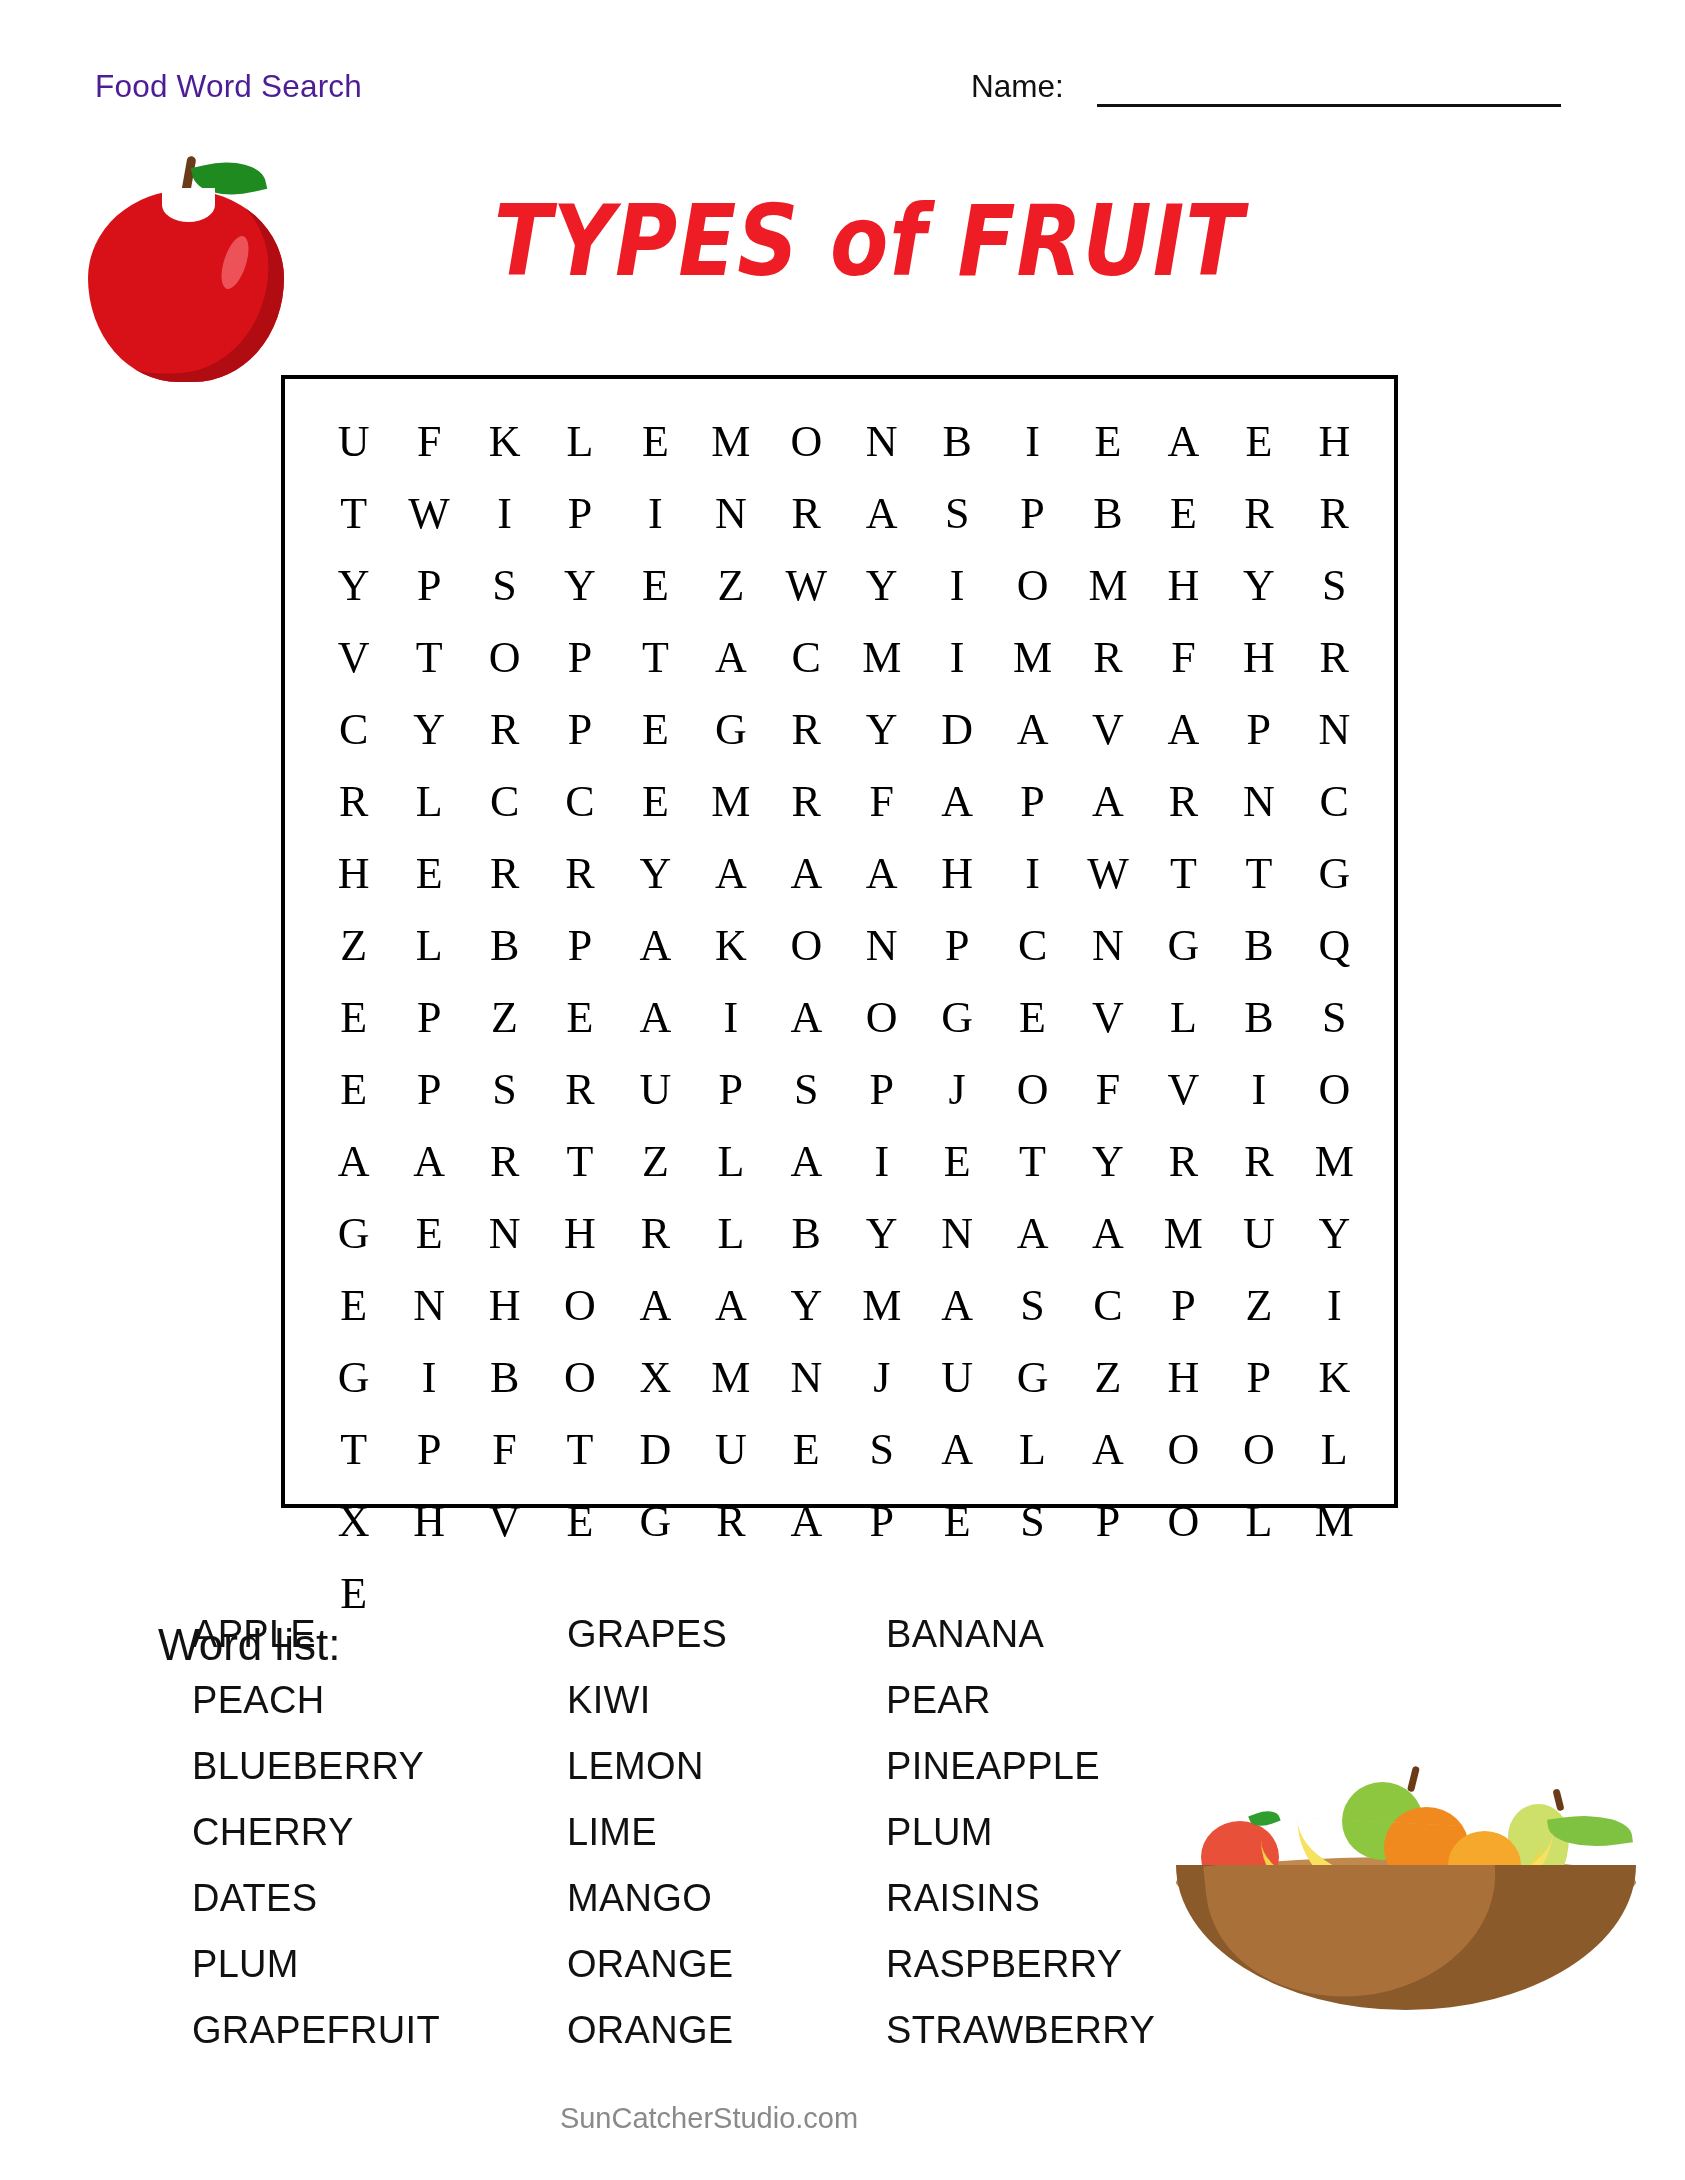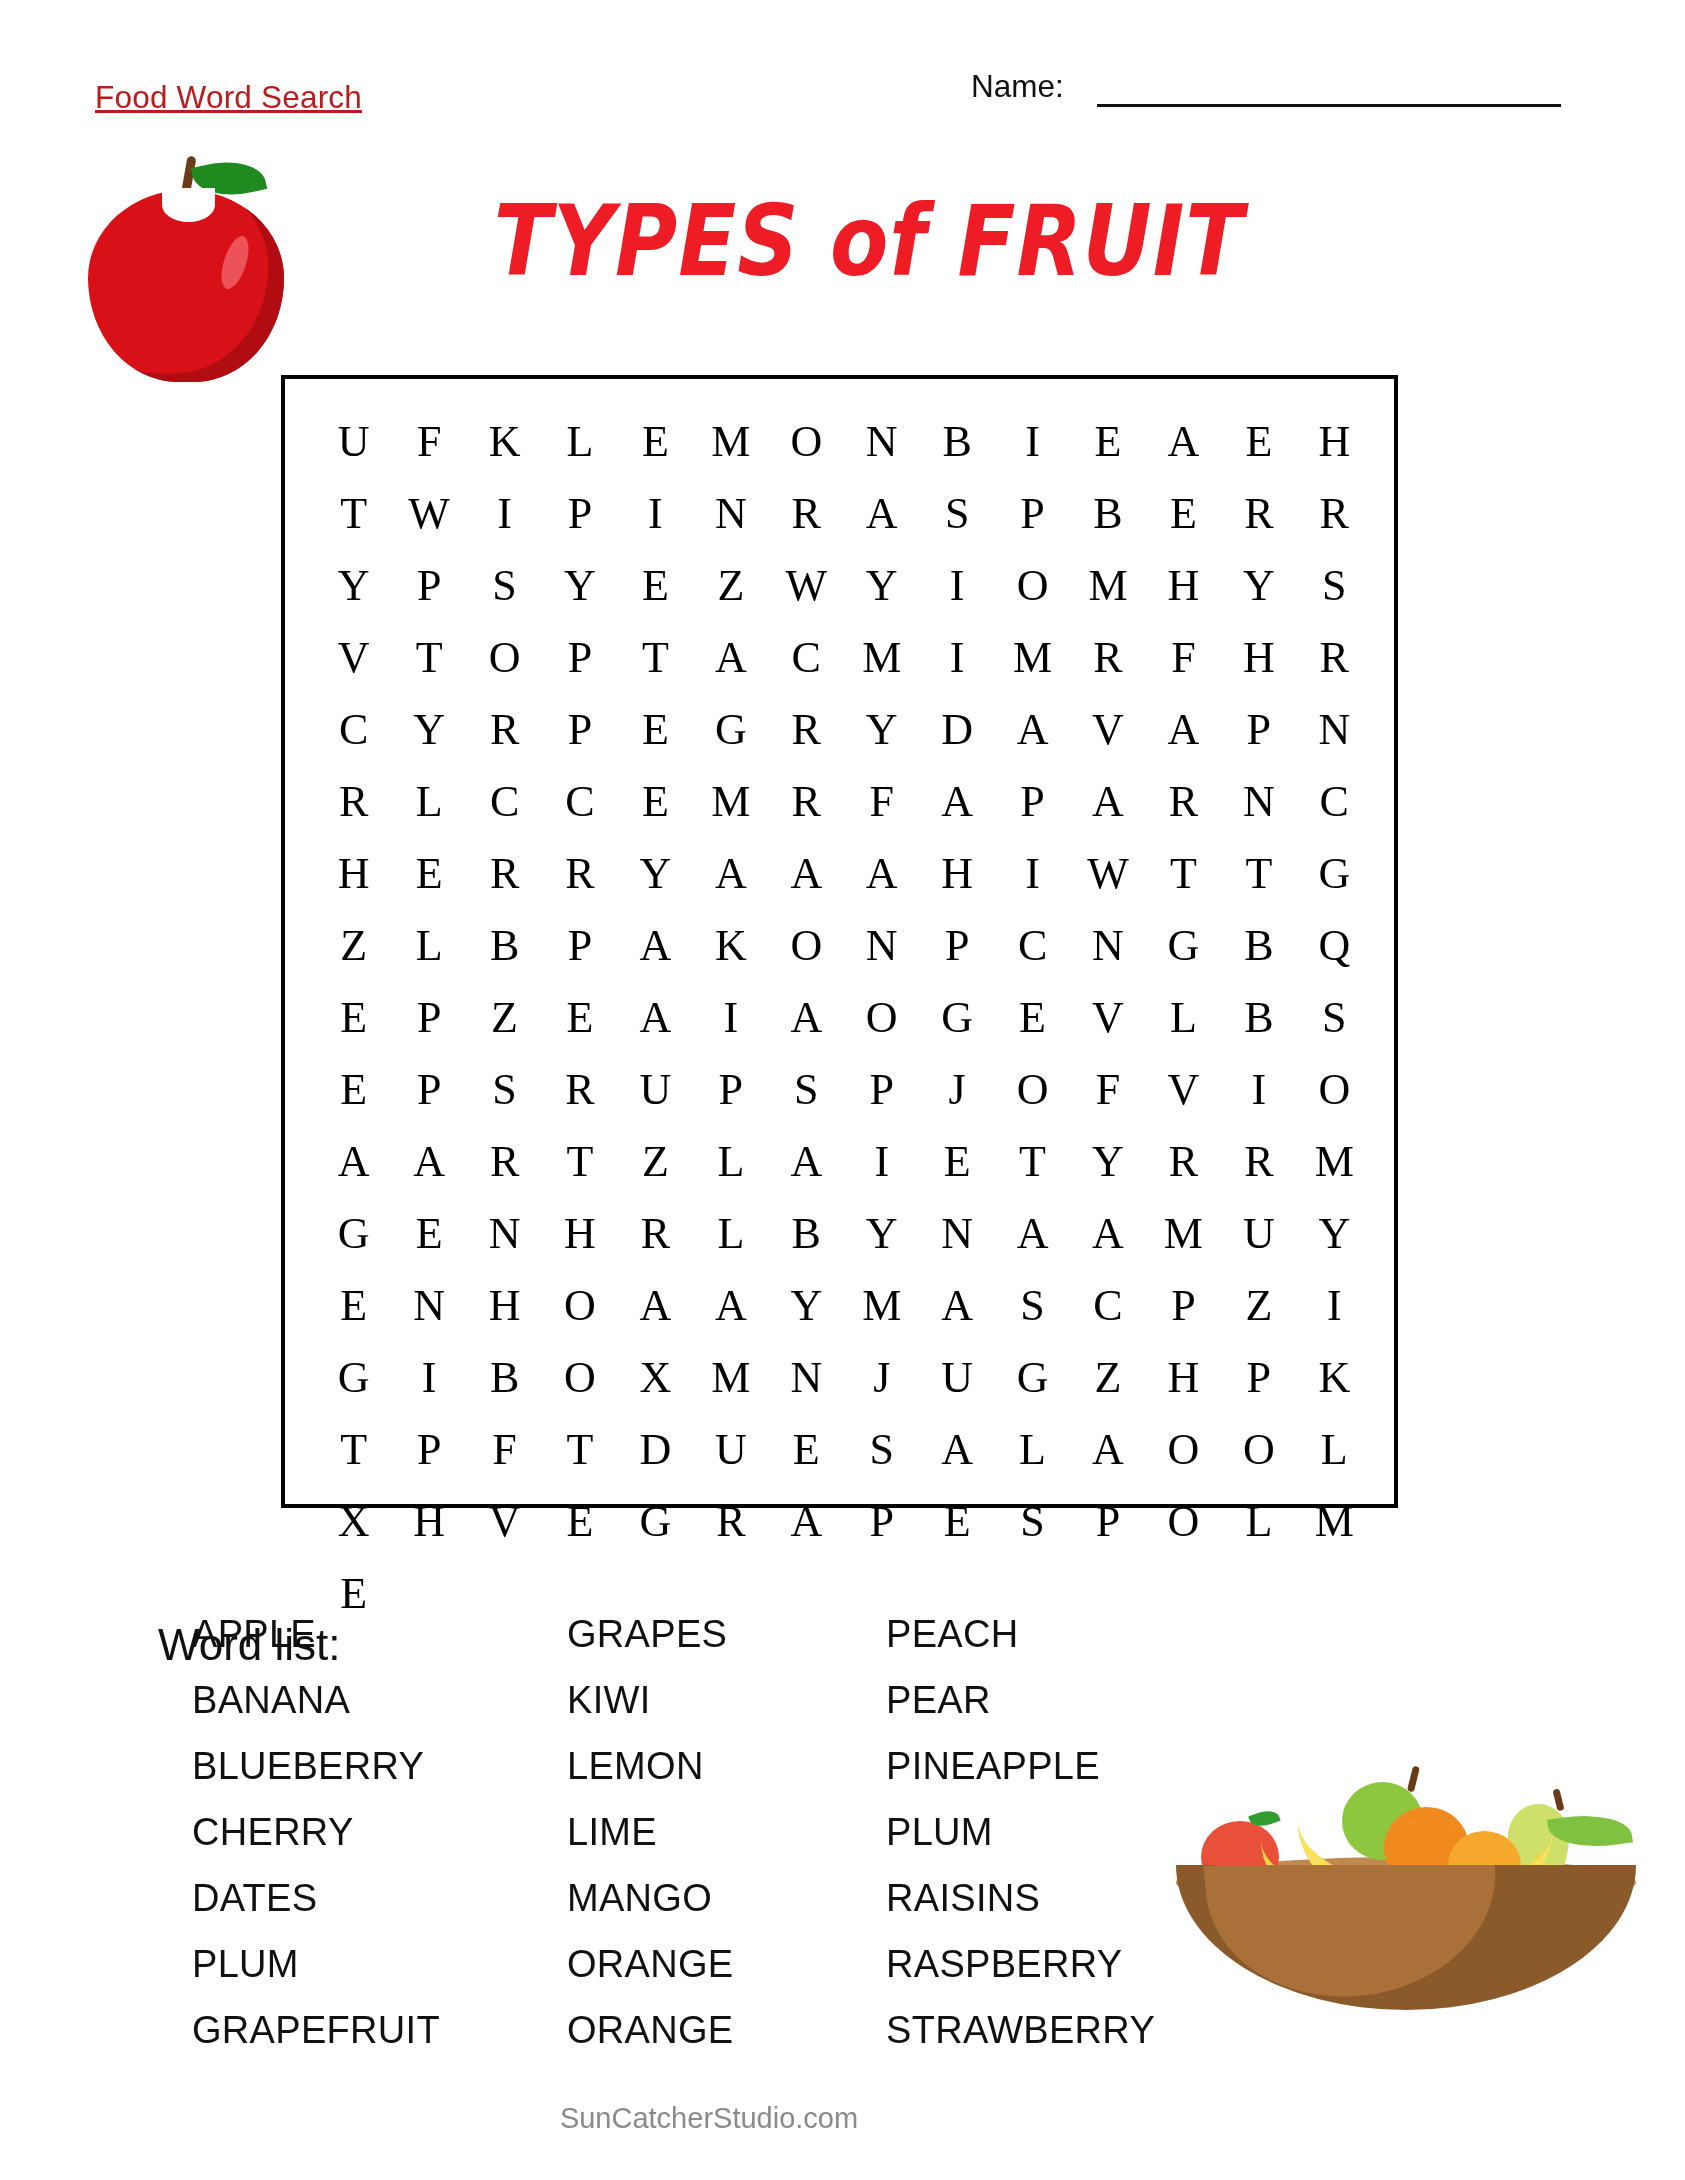--- a/index.html
+++ b/index.html
@@ -16,25 +16,24 @@
     overflow: hidden;
   }
   .page {
     position: relative;
     width: 1686px;
     height: 2181px;
   }
   .doc-label {
     position: absolute;
     left: 95px;
-    top: 79px;
+    top: 68px;
     font-size: 31.5px;
-    color: #b91c1c;
+    color: #4c1d95;
     letter-spacing: 0.2px;
-    text-decoration: underline;
   }
   .name-label {
     position: absolute;
     left: 971px;
     top: 68px;
     font-size: 31.5px;
     color: #111111;
   }
   .name-line {
     position: absolute;
@@ -534,22 +533,22 @@
         <div class="cell">L</div>
         <div class="cell">M</div>
         <div class="cell">E</div>
       </div>
   </div>
 
   <div class="wordlist-title">Word list:</div>
   <div class="wordlist" id="wordlist">
       <div class="word">APPLE</div>
       <div class="word">GRAPES</div>
+      <div class="word">BANANA</div>
       <div class="word">PEACH</div>
-      <div class="word">BANANA</div>
       <div class="word">KIWI</div>
       <div class="word">PEAR</div>
       <div class="word">BLUEBERRY</div>
       <div class="word">LEMON</div>
       <div class="word">PINEAPPLE</div>
       <div class="word">CHERRY</div>
       <div class="word">LIME</div>
       <div class="word">PLUM</div>
       <div class="word">DATES</div>
       <div class="word">MANGO</div>

